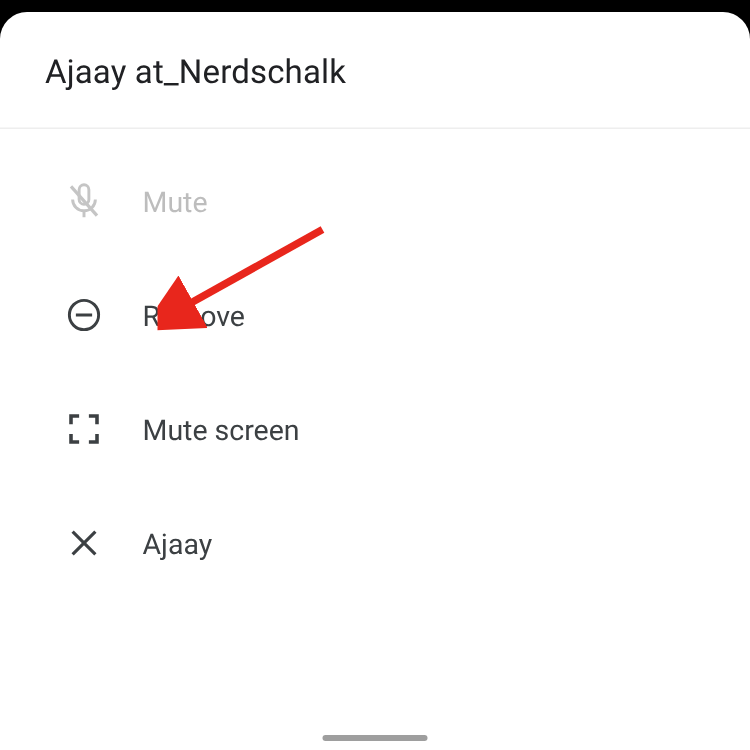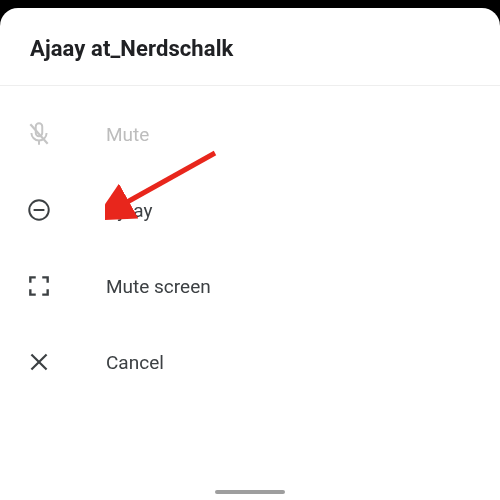--- a/index.html
+++ b/index.html
@@ -20,33 +20,32 @@
       margin-top: 8px;
       height: 492px;
       position: relative;
     }
     .header {
       padding: 28px 30px 24px 30px;
       border-bottom: 1px solid #eeeeee;
     }
     .header-title {
       font-size: 22px;
-      font-weight: 700;
+      font-weight: 400;
       color: #202124;
       letter-spacing: 0.1px;
     }
     .menu {
       padding: 10px 0;
     }
     .menu-item {
       display: flex;
       align-items: center;
-      padding: 24px 25px;
+      padding: 24px 42px;
       cursor: pointer;
-      gap: 28px;
     }
     .menu-item.disabled {
       cursor: default;
     }
     .menu-icon {
       width: 28px;
       height: 28px;
       display: flex;
       align-items: center;
       justify-content: center;
@@ -106,21 +105,21 @@
     </div>
 
 
     <div class="menu-item">
       <span class="menu-icon">
         <svg viewBox="0 0 24 24" fill="none" stroke="#3c4043" stroke-width="1.8">
           <circle cx="12" cy="12" r="9"></circle>
           <line x1="7" y1="12" x2="17" y2="12"></line>
         </svg>
       </span>
-      <span class="menu-label">Ajaay</span>
+      <span class="menu-label">Remove</span>
     </div>
 
     <div class="menu-item">
       <span class="menu-icon">
         <svg viewBox="0 0 24 24" fill="none" stroke="#3c4043" stroke-width="2.2">
           <path d="M4 9V4h5"></path>
           <path d="M20 9V4h-5"></path>
           <path d="M4 15v5h5"></path>
           <path d="M20 15v5h-5"></path>
         </svg>
@@ -128,21 +127,21 @@
       <span class="menu-label">Mute screen</span>
     </div>
 
     <div class="menu-item">
       <span class="menu-icon">
         <svg viewBox="0 0 24 24" fill="none" stroke="#3c4043" stroke-width="2">
           <line x1="5" y1="5" x2="19" y2="19"></line>
           <line x1="19" y1="5" x2="5" y2="19"></line>
         </svg>
       </span>
-      <span class="menu-label">Cancel</span>
+      <span class="menu-label">Ajaay</span>
     </div>
 
   </div>
 
   <svg class="arrow" style="left:105px; top:140px;" width="120" height="80" viewBox="0 0 120 80">
     <defs>
       <marker id="ahead" markerWidth="8" markerHeight="8" refX="2" refY="4" orient="auto">
         <polygon points="0 0, 8 4, 0 8" fill="#e8261c"></polygon>
       </marker>
     </defs>

